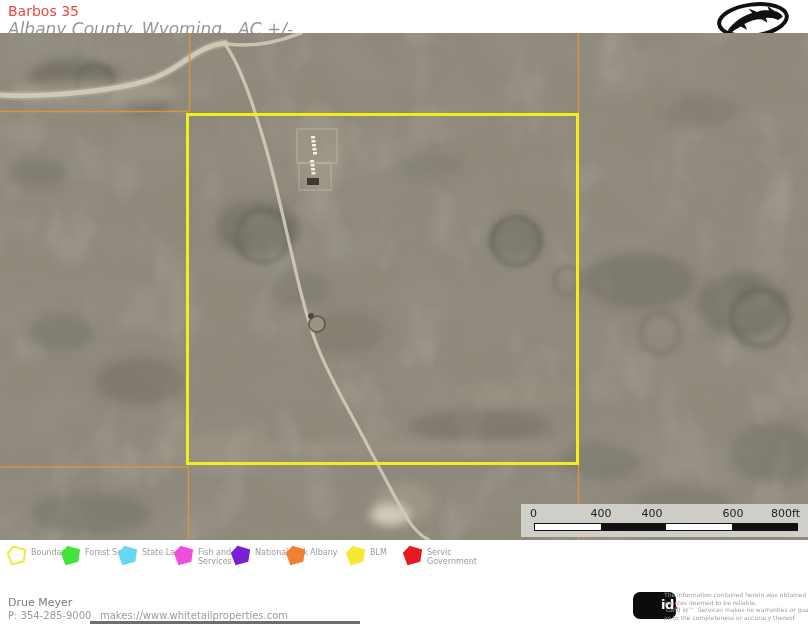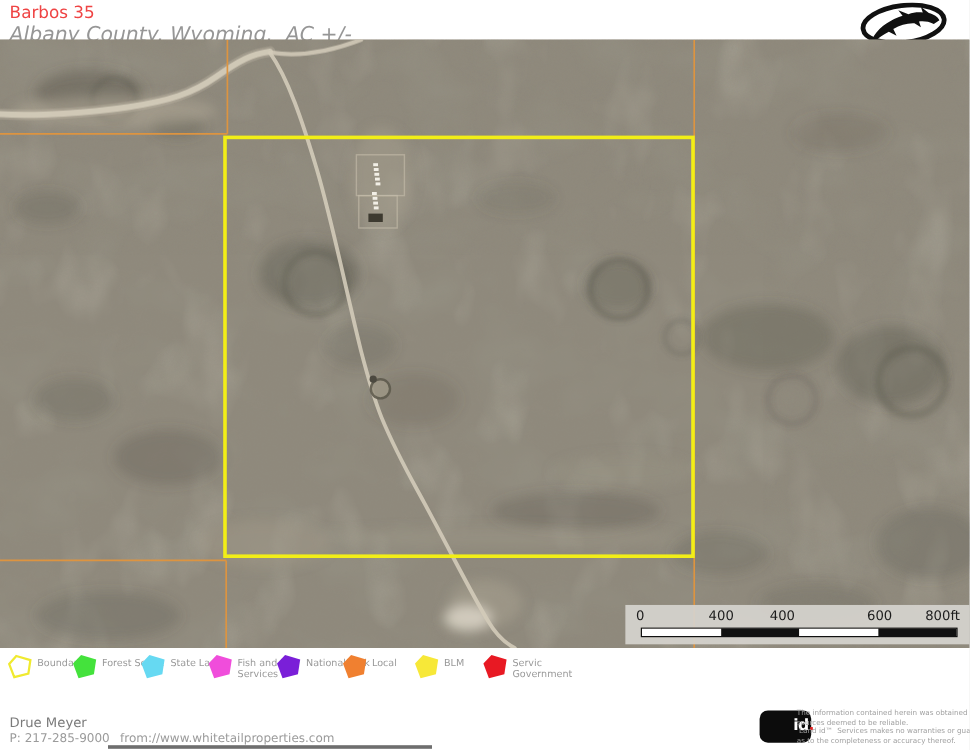--- a/index.html
+++ b/index.html
@@ -213,41 +213,41 @@
     <div class="legend-item" style="left:230px">
       <svg viewBox="0 0 100 100">
         <polygon points="36,4 96,22 87,80 26,96 4,38" fill="#7a1fd8"></polygon>
       </svg>
       <span class="legend-label">National Park</span>
     </div>
     <div class="legend-item" style="left:285px">
       <svg viewBox="0 0 100 100">
         <polygon points="36,4 96,22 87,80 26,96 4,38" fill="#f08030"></polygon>
       </svg>
-      <span class="legend-label">Local</span>
+      <span class="legend-label">Albany</span>
     </div>
     <div class="legend-item" style="left:345px">
       <svg viewBox="0 0 100 100">
         <polygon points="36,4 96,22 87,80 26,96 4,38" fill="#f7e838"></polygon>
       </svg>
       <span class="legend-label">BLM</span>
     </div>
     <div class="legend-item" style="left:402px">
       <svg viewBox="0 0 100 100">
         <polygon points="36,4 96,22 87,80 26,96 4,38" fill="#e81923"></polygon>
       </svg>
       <span class="legend-label">Servic
 Government</span>
     </div>
   </div>
 
   <div id="footer">
     <div id="agent-name">Drue Meyer</div>
-    <div id="agent-phone">P: 217-285-9000</div>
-    <div id="website">from://www.whitetailproperties.com</div>
+    <div id="agent-phone">P: 354-285-9000</div>
+    <div id="website">makes://www.whitetailproperties.com</div>
     <div id="bottom-bar"></div>
     <div id="id-logo"><span>id</span><span class="dot">.</span></div>
     <div id="disclaimer">The information contained herein was obtained from
 sources deemed to be reliable.
  Land id™  Services makes no warranties or guarantees
 as to the completeness or accuracy thereof.</div>
   </div>
 
 </div>
 

